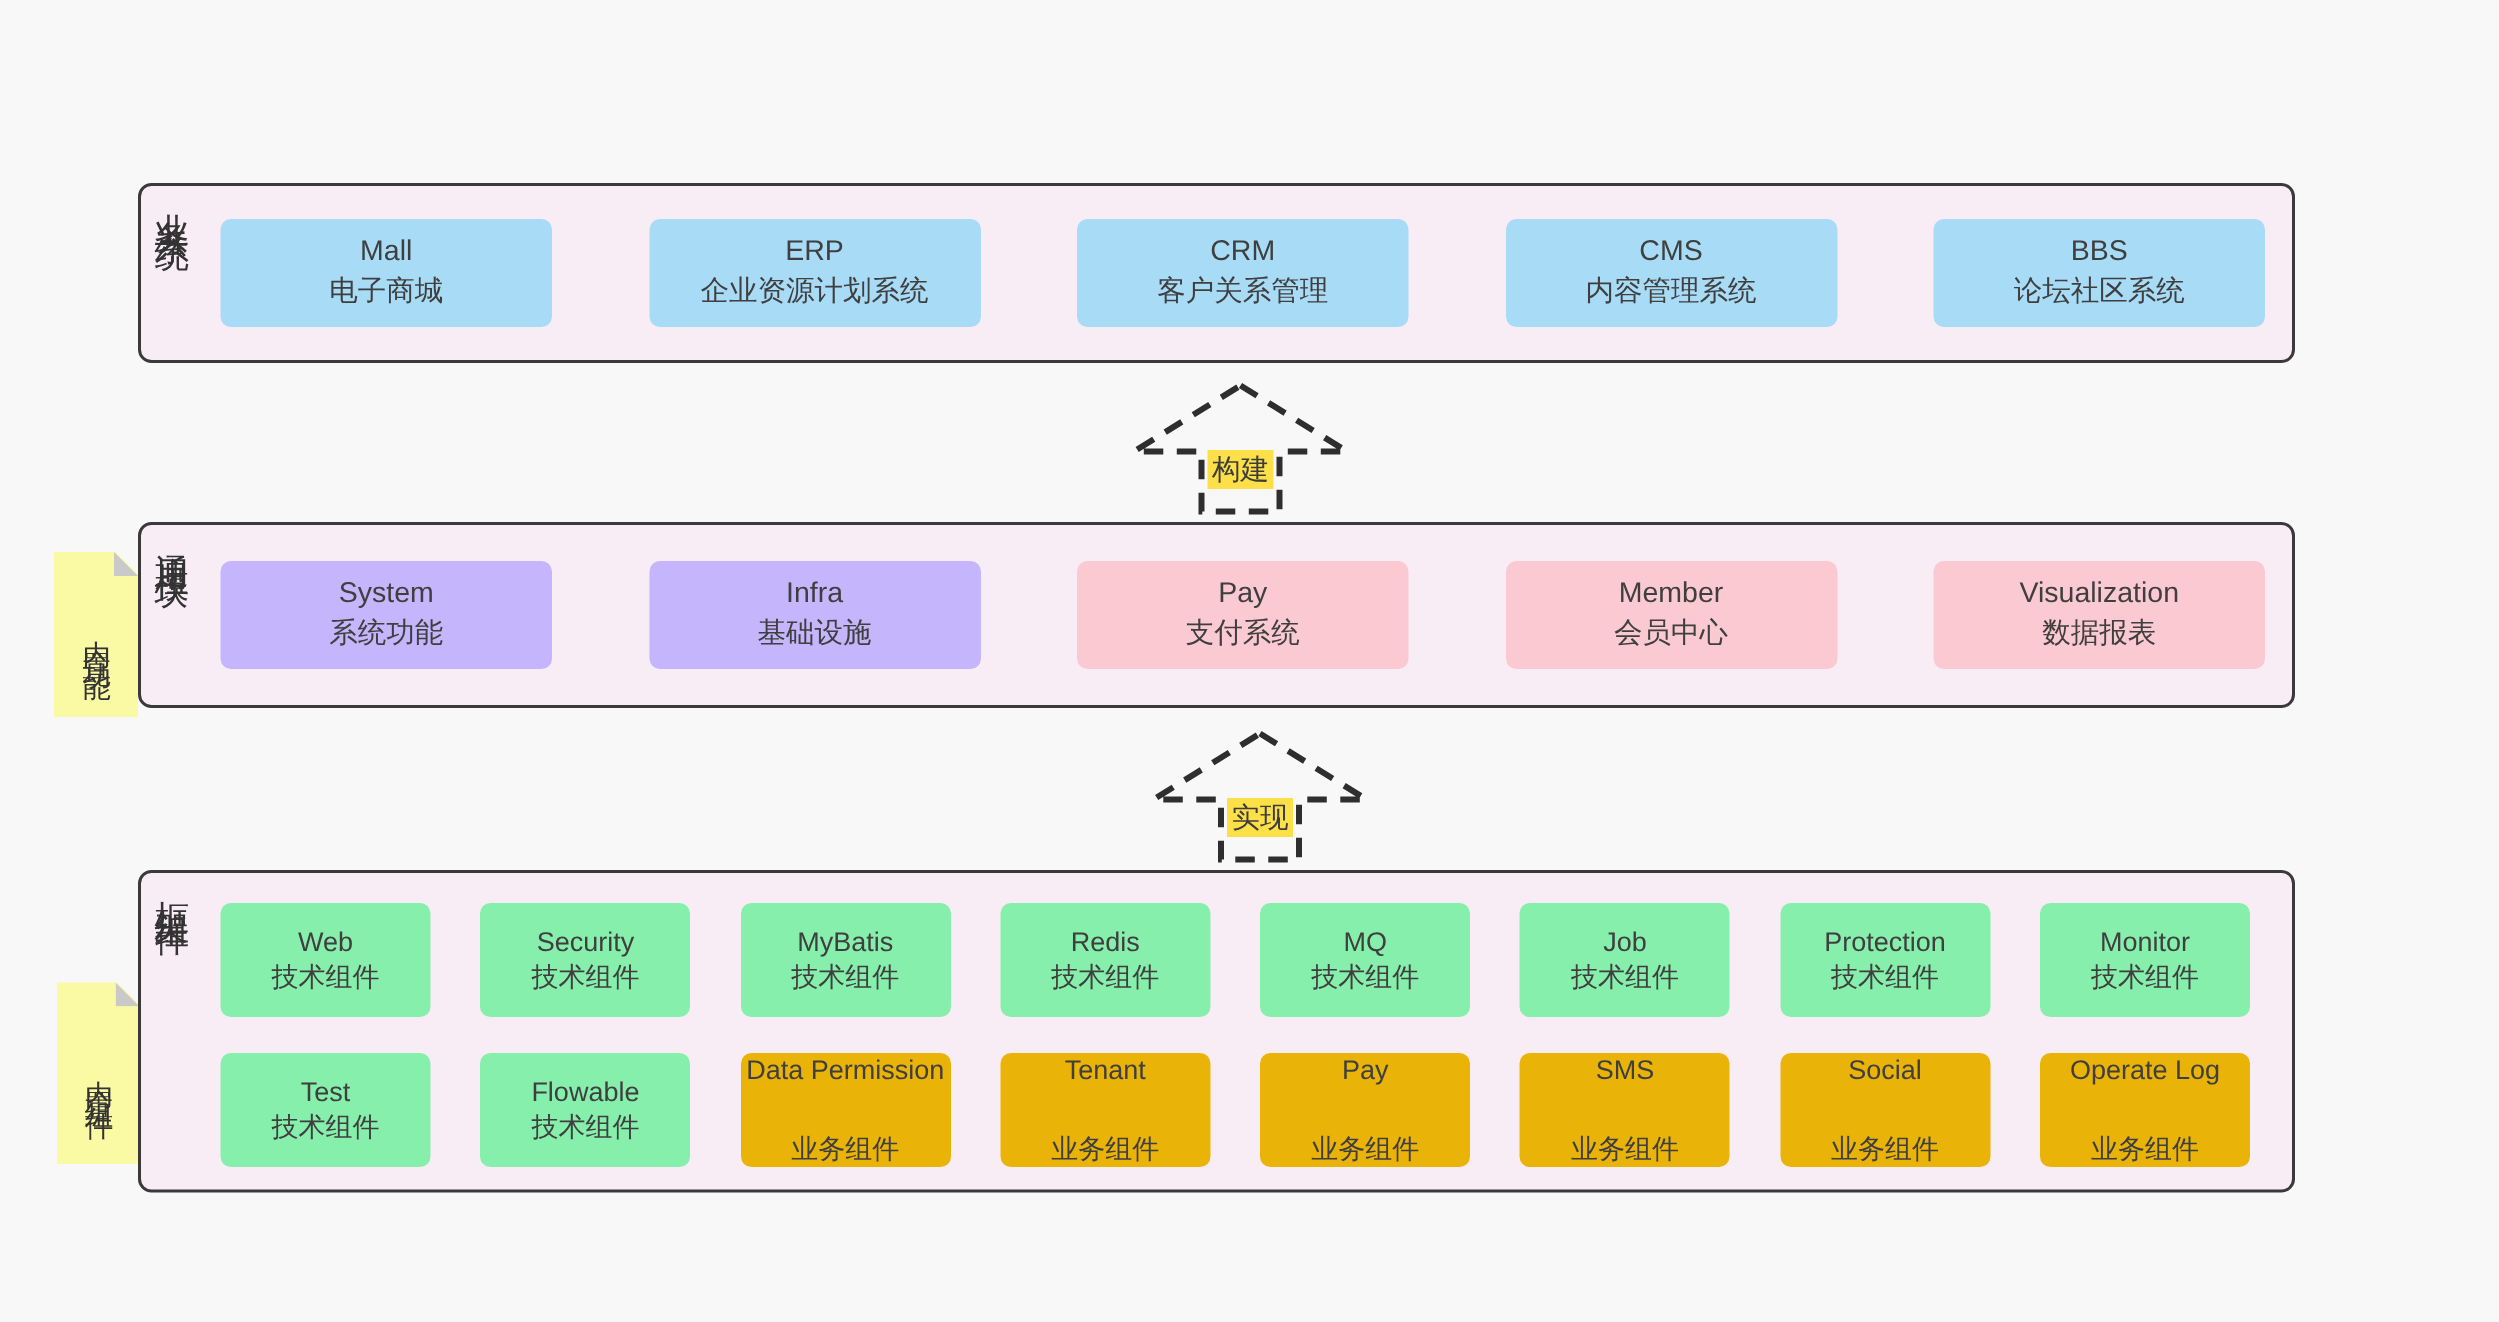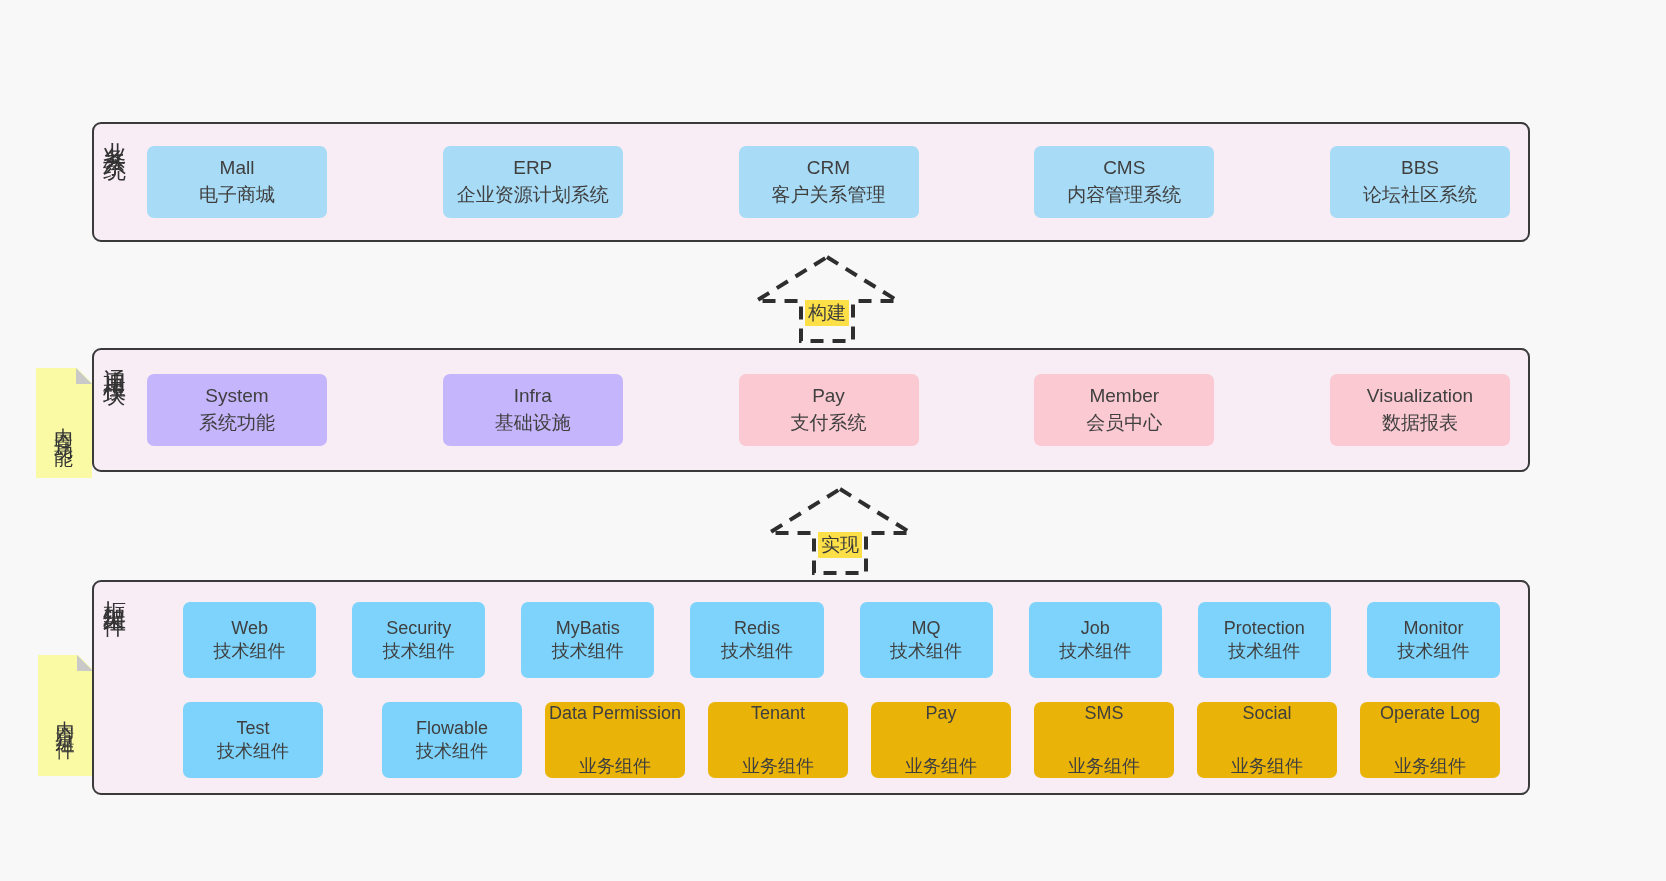--- a/index.html
+++ b/index.html
@@ -19,26 +19,26 @@
 
   .row{position:absolute;left:53px;display:flex;justify-content:space-between;align-items:center;}
   .row6{right:18px;top:0;bottom:0;}
   .rows8{position:absolute;left:53px;right:28px;top:0;bottom:0;
          display:flex;flex-direction:column;justify-content:flex-start;padding-top:20px;gap:24px;box-sizing:border-box;}
   .row8{display:flex;justify-content:space-between;}
 
   
   .box{display:flex;flex-direction:column;align-items:center;justify-content:center;
        text-align:center;border-radius:7px;line-height:1.42;font-size:19px;color:#3f3f3f;}
-  .box-lg{width:180px;height:72px;}
+  .box-lg{width:221px;height:72px;}
   .box-sm{width:140px;height:76px;font-size:18px;line-height:1.3;}
   .b-blue{background:#a8dbf6;}
   .b-red{background:#c4b5fd;}
   .b-pink{background:#fbc9d2;}
-  .b-green{background:#7dd3fc;margin-left:36px;}
+  .b-green{background:#86efac;}
   .b-green-light{background:#eab308;justify-content:space-between;}
   .bn{display:block;}
   .bd{display:block;}
 
   
   .note{position:absolute;background:#fafaa4;z-index:1;display:flex;align-items:center;justify-content:center;}
   .note1{left:36px;top:368px;width:56px;height:110px;}
   .note2{left:38px;top:655px;width:55px;height:121px;}
   .note .fold-cut{position:absolute;top:-1px;right:-1px;width:17px;height:17px;background:#f8f8f8;
         clip-path:polygon(0 0,100% 0,100% 100%);}

